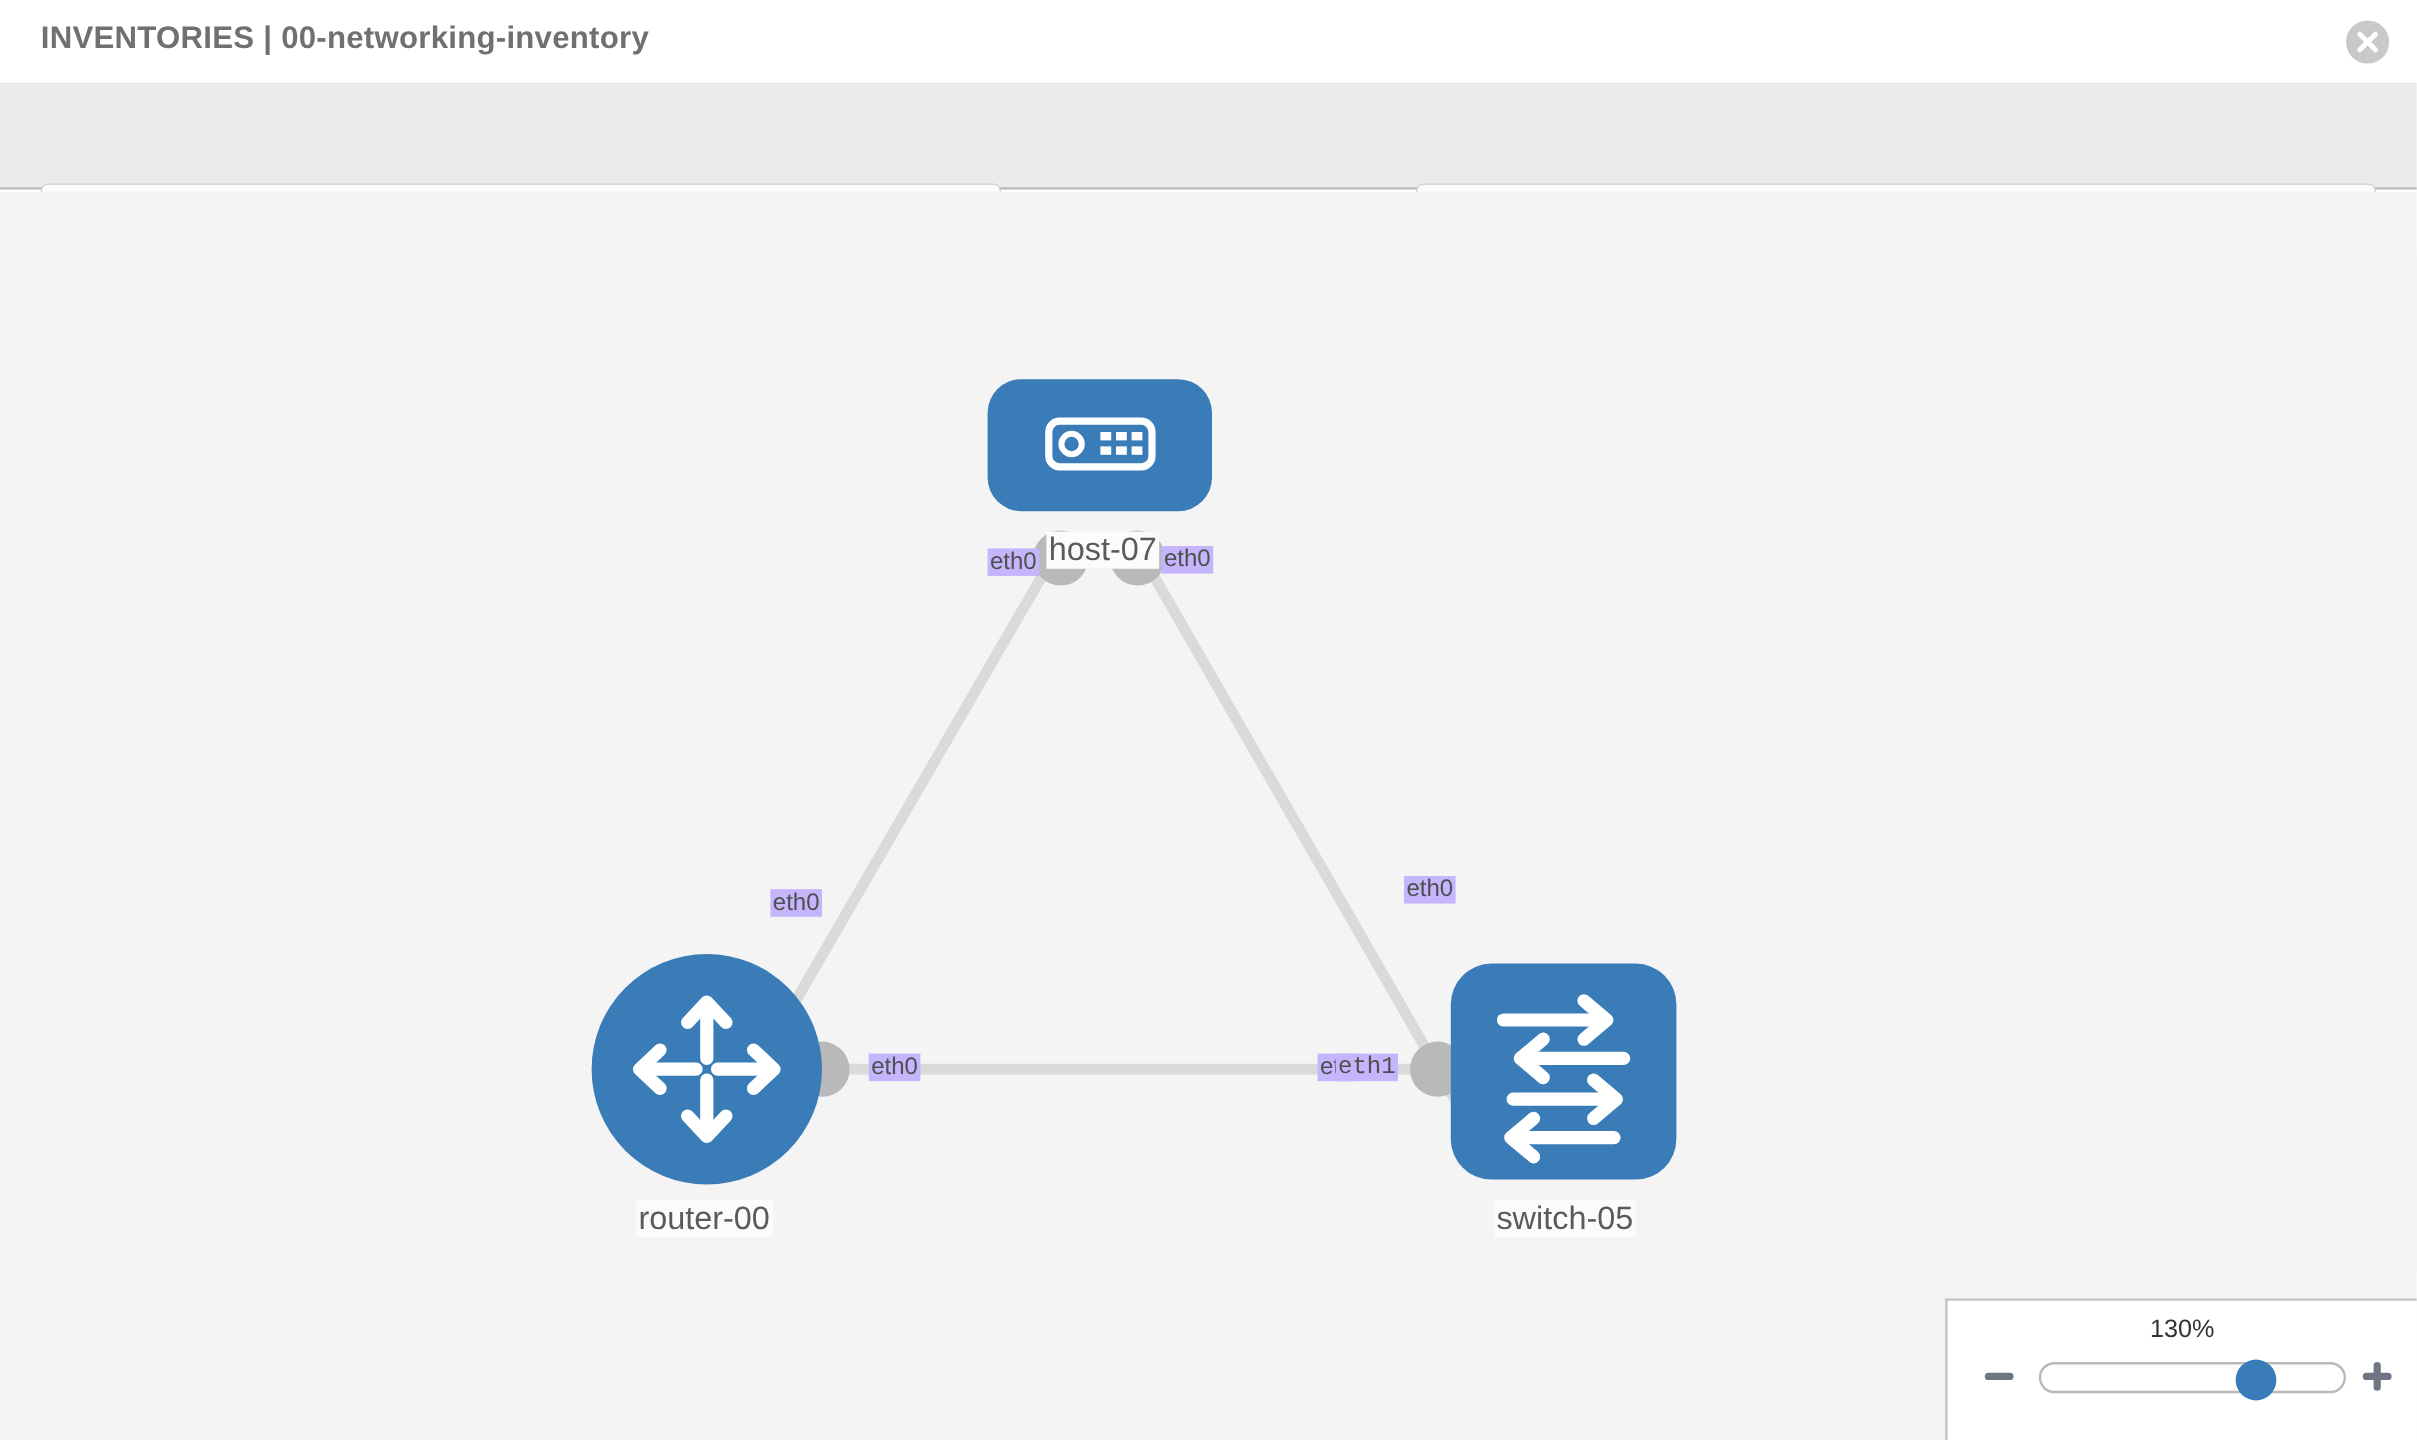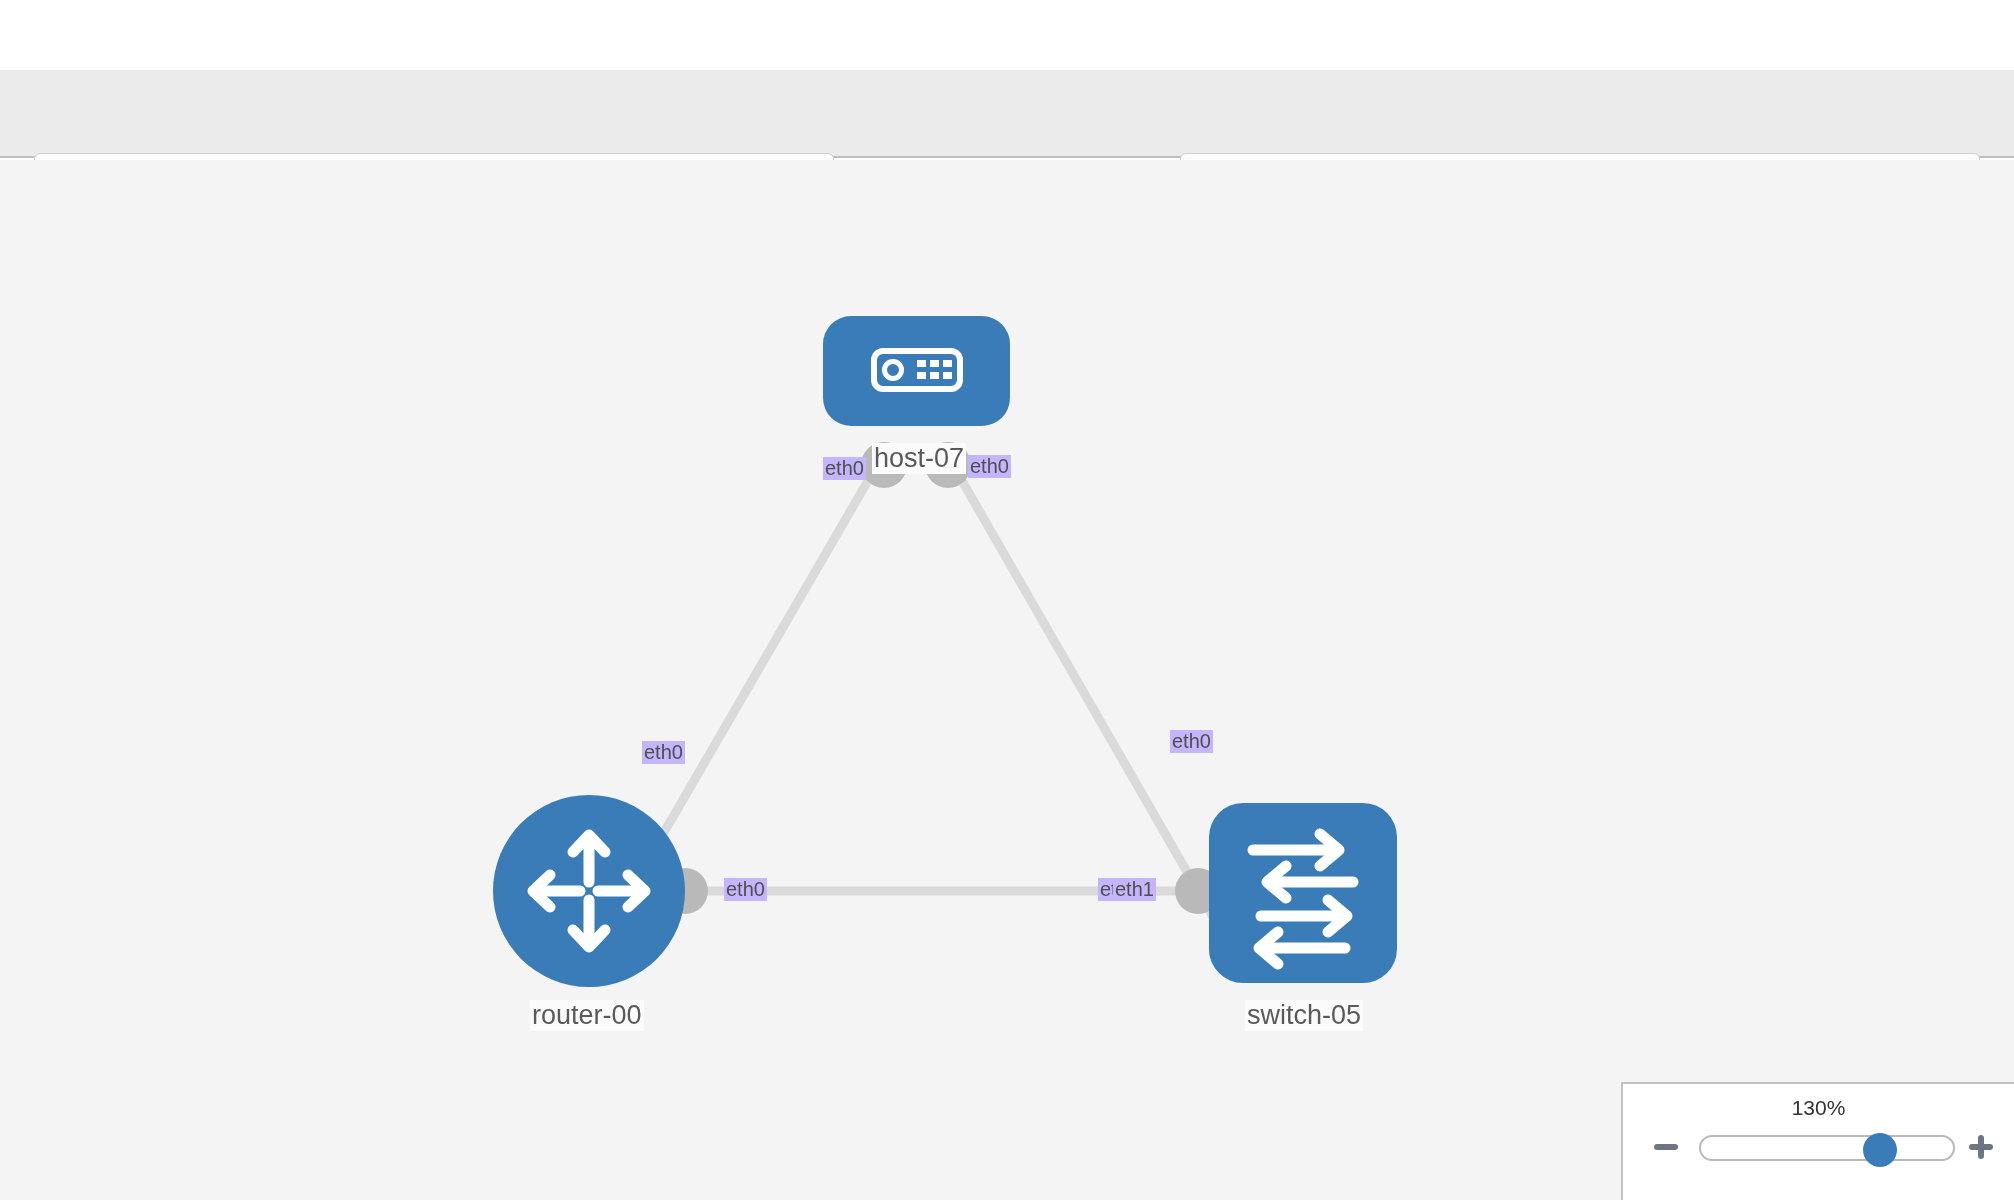--- a/index.html
+++ b/index.html
@@ -161,20 +161,29 @@
     border-radius: 50%;
     background: #3a7cb8;
     cursor: pointer;
   }
 </style>
 </head>
 <body>
 
 <div id="app">
 
+  <div class="header">
+    <div class="page-title">INVENTORIES | 00-networking-inventory</div>
+    <div class="close-btn">
+      <svg width="38" height="38" viewBox="0 0 38 38">
+        <circle cx="19" cy="19" r="18" fill="#c9c9c9"></circle>
+        <path d="M12.5 12.5 L25.5 25.5 M25.5 12.5 L12.5 25.5" stroke="#ffffff" stroke-width="4.2" stroke-linecap="round"></path>
+      </svg>
+    </div>
+  </div>
 
   <div class="toolbar">
 
     <div class="select-box" id="actions-select">
       <span class="sel-label">ACTIONS</span>
       <span class="caret"></span>
     </div>
 
     <div class="tool-icon" id="wrench-icon">
       <svg width="40" height="40" viewBox="0 0 40 40">
@@ -262,21 +271,21 @@
     <div class="node-label" style="left:872px; top:283px;">host-07</div>
     <div class="node-label" style="left:530px; top:840px;text-align:right;">router-00</div>
     <div class="node-label" style="left:1245px; top:840px;">switch-05</div>
 
     <div class="iface-label" style="left:823px; top:297px;">eth0</div>
     <div class="iface-label" style="left:968px; top:295px;">eth0</div>
     <div class="iface-label" style="left:642px; top:581px;">eth0</div>
     <div class="iface-label" style="left:1170px; top:570px;">eth0</div>
     <div class="iface-label" style="left:724px; top:718px;">eth0</div>
     <div class="iface-label" style="left:1098px; top:718px;">eth</div>
-    <div class="iface-label" style="left:1113px; top:718px;">eth1</div>
+    <div class="iface-label" style="left:1113px; top:718px;font-family:Liberation Mono, monospace;">eth1</div>
   </div>
 
   <div class="zoom-panel">
     <div class="zoom-pct">130%</div>
     <div class="zoom-row">
       <div class="zoom-minus">
         <svg width="34" height="34" viewBox="0 0 34 34">
           <rect x="5" y="14" width="24" height="6" rx="3" fill="#6e7683"></rect>
         </svg>
       </div>

